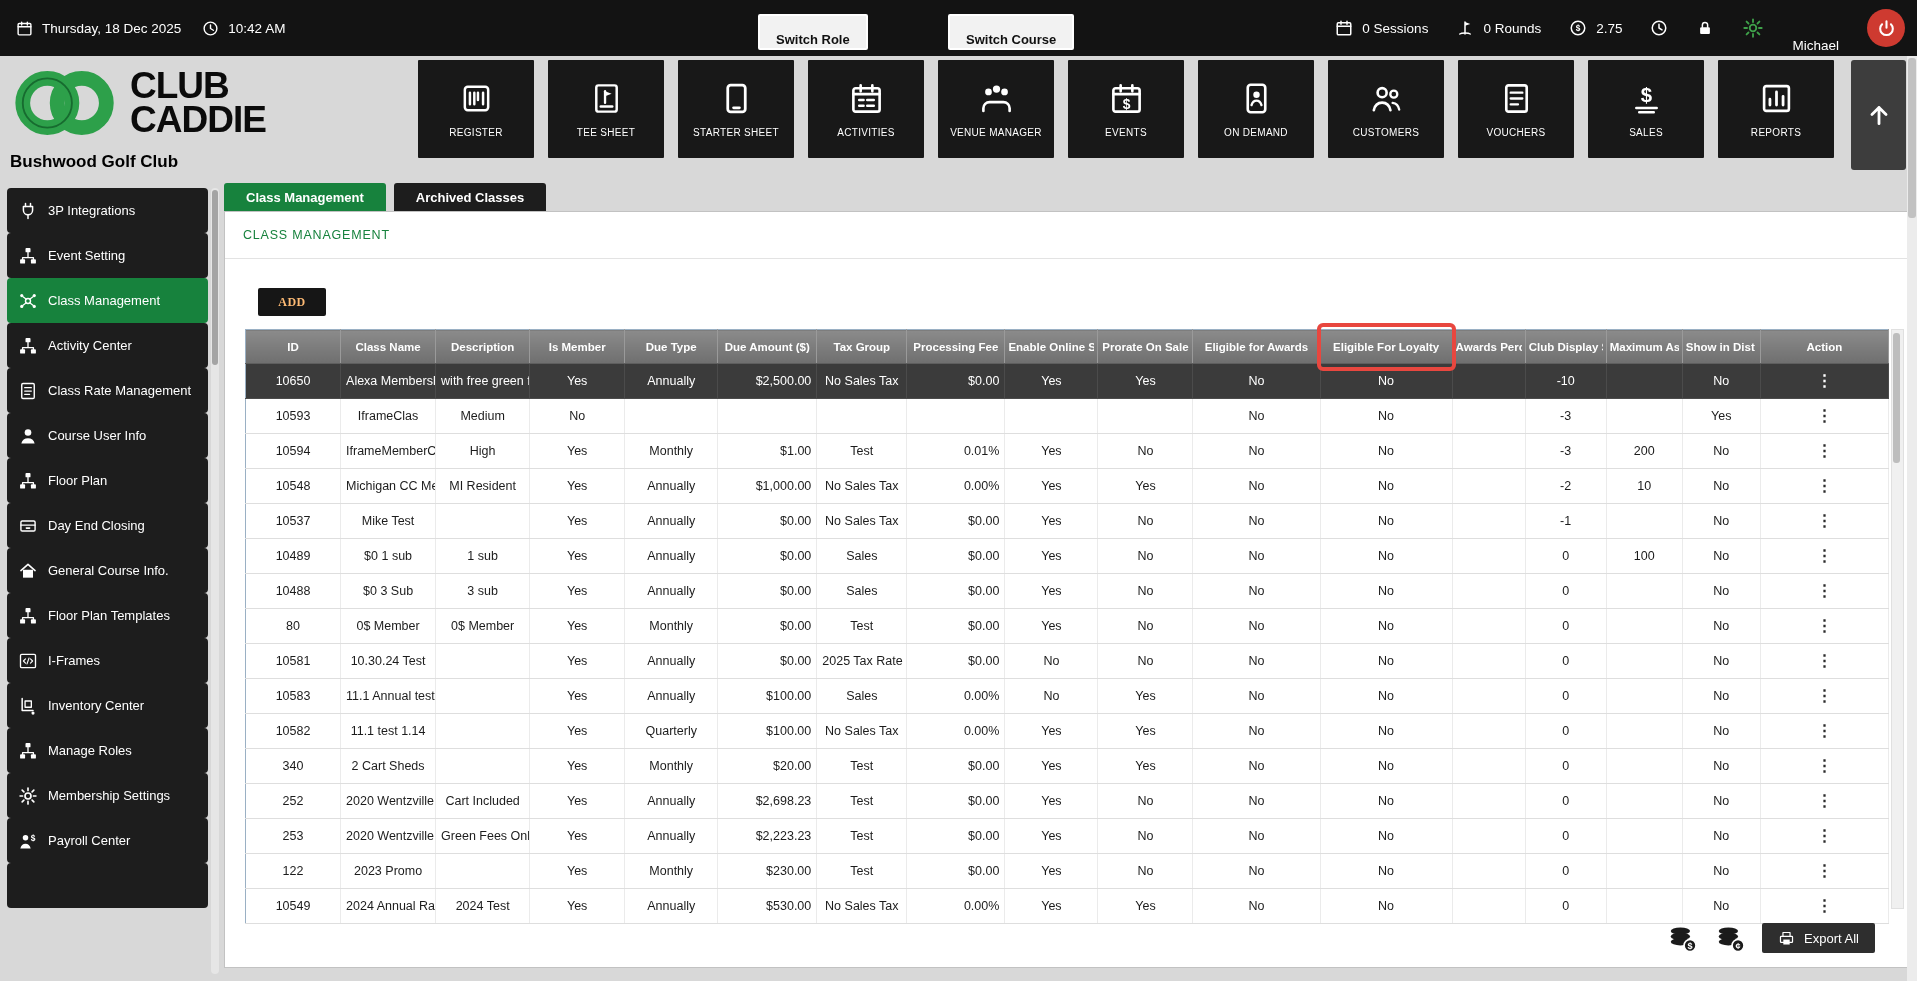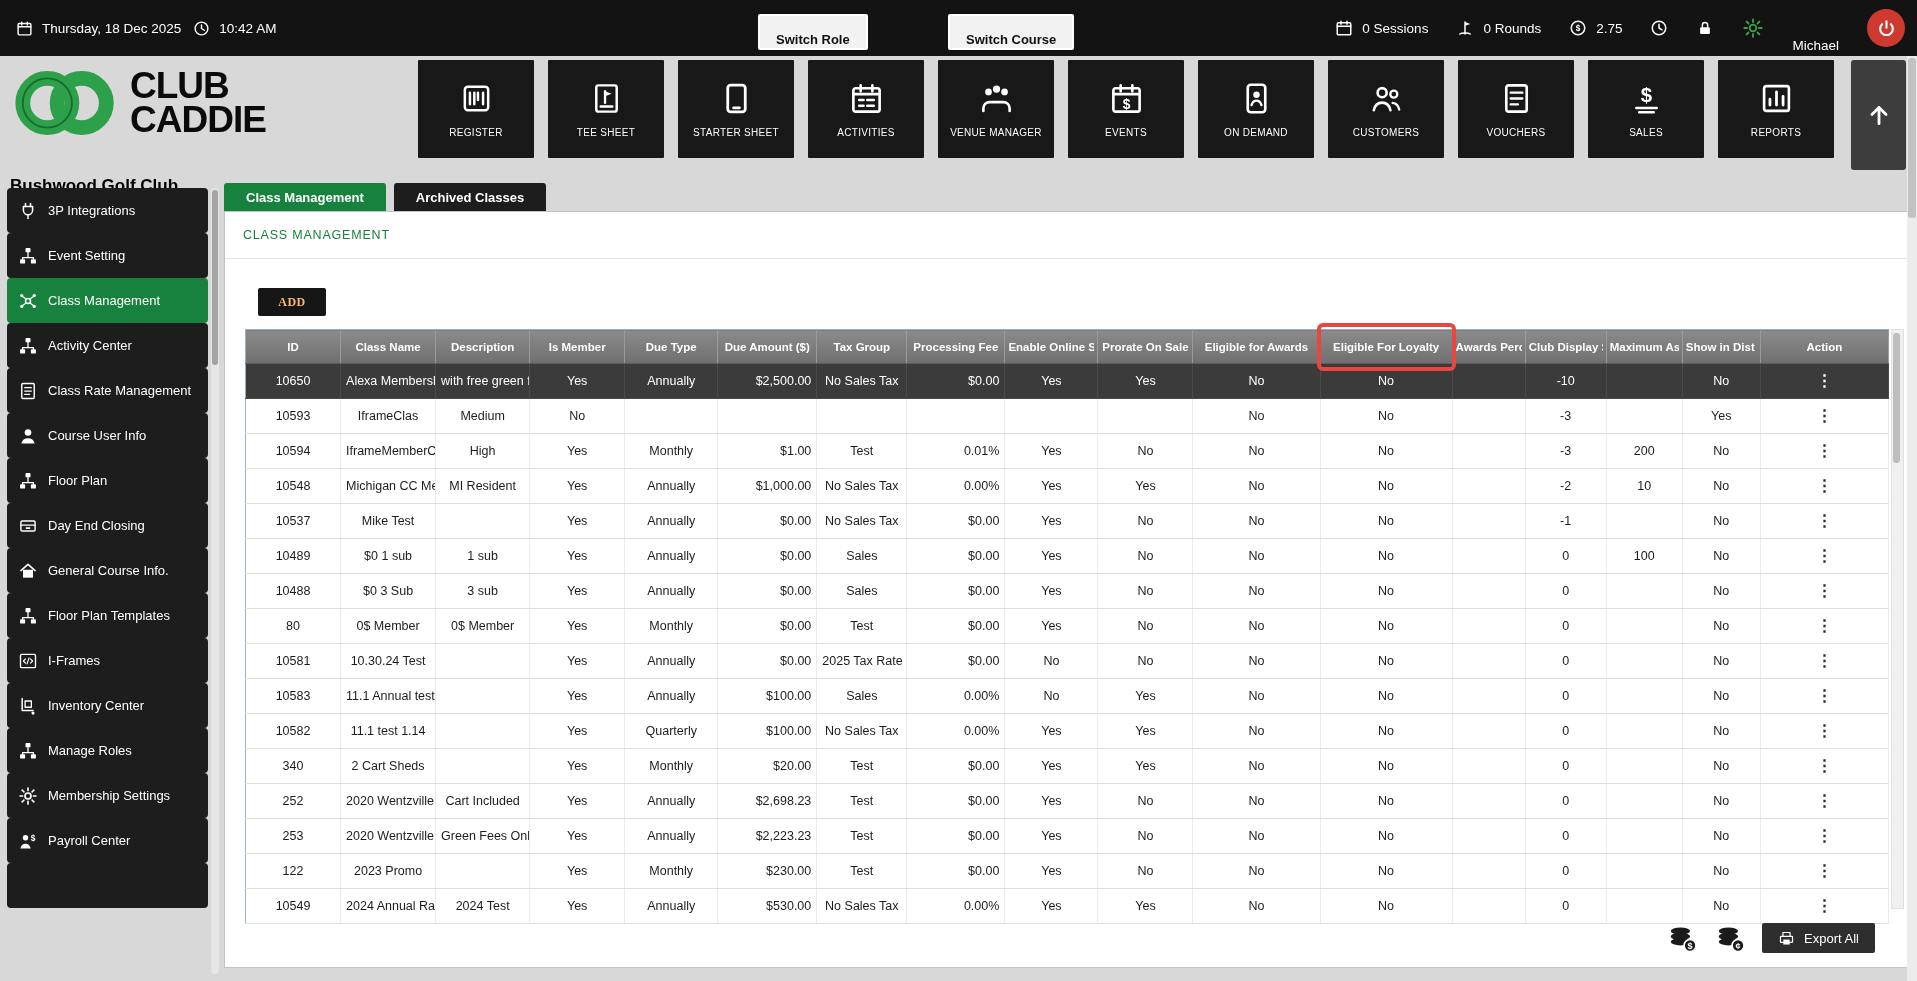--- a/index.html
+++ b/index.html
@@ -2,39 +2,39 @@
 <html><head>
 <meta charset="utf-8">
 <style>
   html,body{margin:0;padding:0;background:#4a4a4a;}
   .screen{position:relative;width:1917px;height:981px;background:#d8d8d8;overflow:hidden;font-family:"Liberation Sans",sans-serif;}
   .icon{display:inline-flex;align-items:center;justify-content:center;flex:none;}
   .icon svg{width:100%;height:100%;display:block;}
 
   
   .topbar{position:absolute;left:0;top:0;width:100%;height:56px;background:#131313;color:#fff;display:flex;align-items:center;z-index:30;}
-  .tb-left{display:flex;align-items:center;gap:12px;padding-left:16px;text-align:right;}
+  .tb-left{display:flex;align-items:center;gap:21px;padding-left:16px;text-align:right;}
   .tb-group{display:flex;align-items:center;gap:9px;font-size:13.5px;white-space:nowrap;}
   .tb-group .icon{width:17px;height:17px;}
   .tb-btn{position:absolute;top:14px;height:28px;padding:16px 16px;background:#f2f2f2;border:2px solid #ffffff;color:#101010;font-size:13px;font-weight:bold;font-family:inherit;border-radius:2px;cursor:pointer;}
   .tb-btn.role{left:758px;}
   .tb-btn.course{left:948px;}
   .tb-right{margin-left:auto;display:flex;align-items:center;gap:28px;padding-right:12px;}
   .tb-right .icon{width:18px;height:18px;}
   .gear-green{color:#3fa14a;width:22px !important;height:22px !important;}
   .user-name{font-size:13.5px;margin-top:35px;}
   .power-btn{width:38px;height:38px;border-radius:50%;background:#ce3a30;color:#fff;border:none;display:flex;align-items:center;justify-content:center;cursor:pointer;padding:0;}
   .power-btn .icon{width:19px;height:19px;}
 
   
   .header-band{position:absolute;left:0;top:56px;width:100%;height:122px;background:#d8d8d8;}
   .brand{position:absolute;left:8px;top:4px;display:flex;align-items:center;gap:4px;}
   .brand-mark{width:118px;height:86px;}
   .brand-text{font-weight:bold;font-size:37px;line-height:.92;color:#0b0b0b;letter-spacing:-1px;}
-  .course-name{position:absolute;left:10px;top:96px;font-size:17px;font-weight:bold;color:#000;margin-top:24px;}
+  .course-name{position:absolute;left:10px;top:96px;font-size:17px;font-weight:bold;color:#000;}
   .app-nav{position:absolute;left:418px;top:4px;display:flex;gap:14px;}
   .nav-btn{width:116px;height:98px;background:#181818;color:#fff;display:flex;flex-direction:column;align-items:center;justify-content:center;gap:11px;cursor:pointer;border-radius:1px;}
   .nav-btn .icon{width:35px;height:35px;}
   .nav-label{font-size:10px;letter-spacing:.3px;white-space:nowrap;}
   .scroll-top{position:absolute;right:11px;top:4px;width:55px;height:110px;background:#3d3d3d;color:#fff;border:none;border-radius:3px;display:flex;align-items:center;justify-content:center;cursor:pointer;}
   .scroll-top .icon{width:26px;height:26px;}
 
   
   .sidebar{position:absolute;left:7px;top:188px;width:201px;}
   .side-item{height:45px;margin-bottom:0;background:#1d1d1d;border-radius:4px;color:#fff;display:flex;align-items:center;gap:10px;padding:0 11px;font-size:13px;cursor:pointer;white-space:nowrap;}

